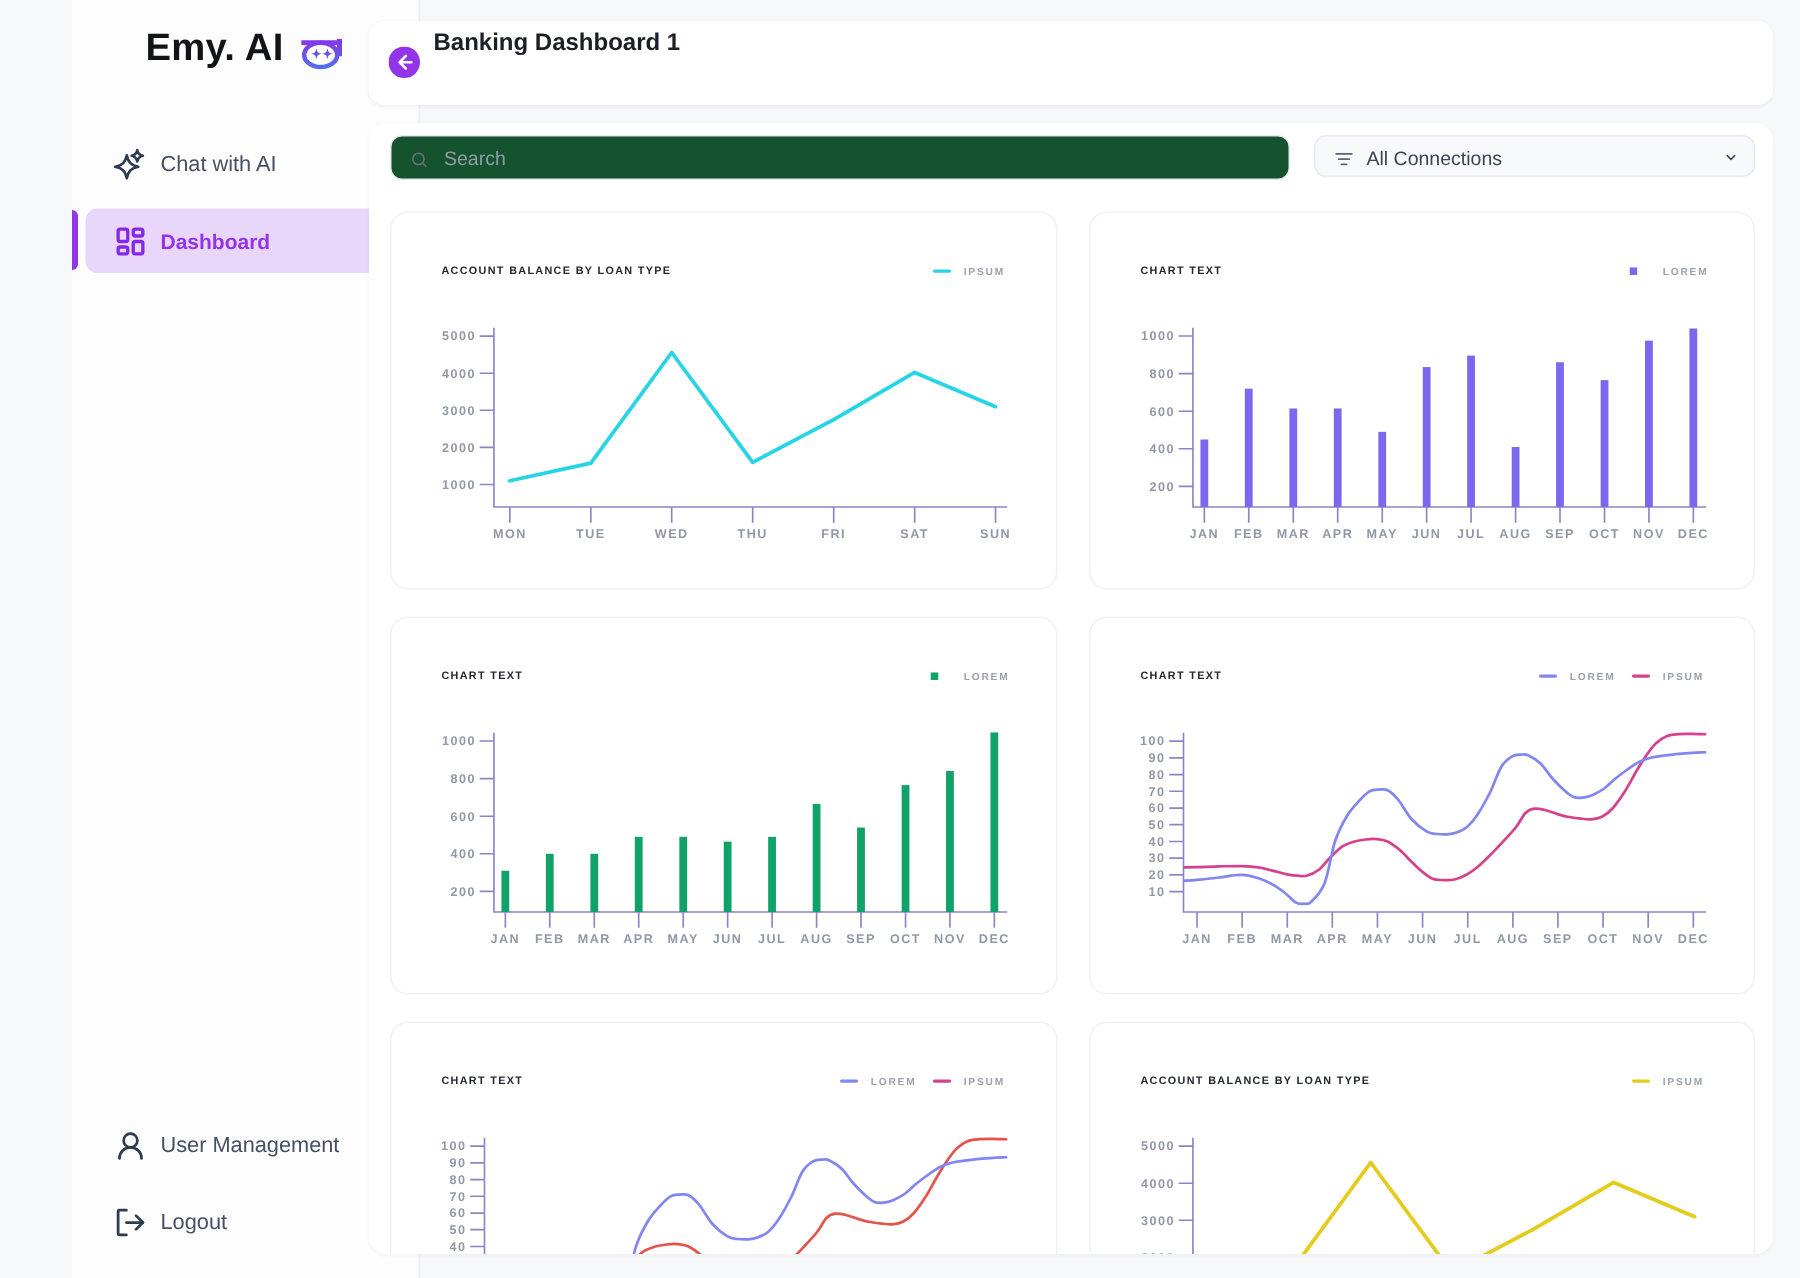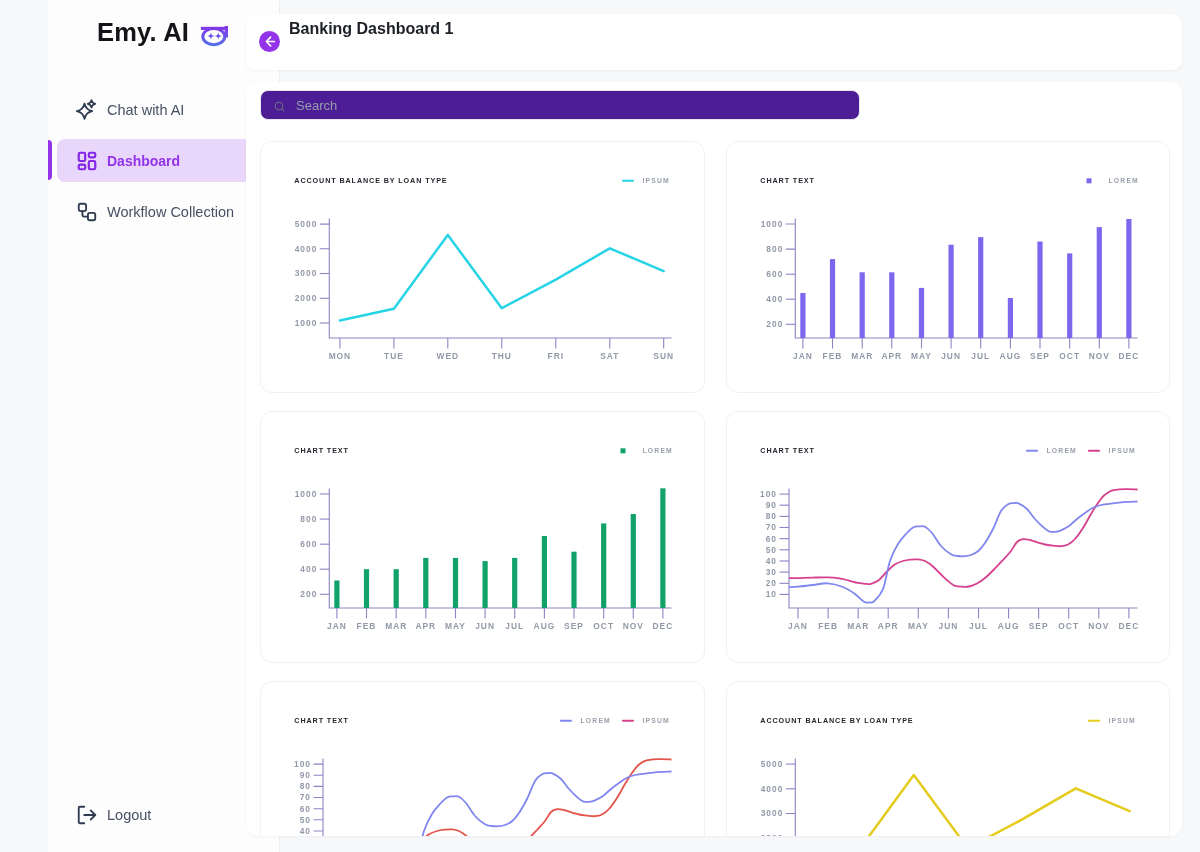--- a/index.html
+++ b/index.html
@@ -8,21 +8,21 @@
 .logo { position:absolute; left:49px; top:17px; line-height:1.18; font-size:25.5px; font-weight:bold; color:#121418; letter-spacing:.2px; }
 .logo-ic { position:absolute; left:152px; top:24px; }
 .nav-item { position:absolute; left:0; width:232px; height:40px; }
 .nav-item .ic { position:absolute; left:28px; top:50%; transform:translateY(-50%); width:22px; height:22px; }
 .nav-item .lb { position:absolute; left:59px; top:50%; transform:translateY(-50%); font-size:14.5px; color:#475063; white-space:nowrap; }
 .active-bg { position:absolute; left:9px; top:139px; width:215px; height:43px; background:#e9d7fb; border-radius:8px; }
 .accent { position:absolute; left:0; top:140px; width:3.5px; height:40px; background:#9333ea; border-radius:0 4px 4px 0; }
 .main-header { position:absolute; left:246px; top:14px; width:936px; height:56px; background:#fff; border-radius:10px; box-shadow:0 1px 3px rgba(16,24,40,.05); }
 .htitle { position:absolute; left:289px; top:20px; font-size:16px; font-weight:bold; color:#1c1f26; }
 .panel { position:absolute; left:246px; top:82px; width:936px; height:754px; background:#fff; border-radius:12px; overflow:hidden; box-shadow:0 1px 3px rgba(16,24,40,.04); }
-.search { position:absolute; left:14px; top:8px; width:600px; height:30px; background:#4c1d95; border:1px solid #e7e9ee; border-radius:8px; }
+.search { position:absolute; left:14px; top:8px; width:600px; height:30px; background:#14532d; border:1px solid #e7e9ee; border-radius:8px; }
 .search .ph { position:absolute; left:35px; top:7px; font-size:13px; color:#939daa; }
 .dd { position:absolute; left:630px; top:8px; width:294px; height:27.5px; background:#f8f9fb; border:1px solid #e7e9ee; border-radius:8px; }
 .dd .lb { position:absolute; left:34px; top:7px; font-size:13px; color:#3c4552; }
 .card { position:absolute; width:444.6px; height:252.5px; background:#fff; border:1px solid #f0f1f5; border-radius:12px;text-align:right; }
 .card svg { display:block; }
 text.ctitle { font-family:"Liberation Sans",sans-serif; font-size:7.2px; font-weight:bold; letter-spacing:0.9px; fill:#23272e; }
 text.legend { font-family:"Liberation Sans",sans-serif; font-size:6.8px; font-weight:bold; letter-spacing:1.2px; fill:#9aa1ac; }
 text.tick { font-family:"Liberation Sans",sans-serif; font-size:8.4px; font-weight:bold; letter-spacing:1px; fill:#9198a6; }
 </style></head>
 <body>
@@ -57,29 +57,28 @@
     </svg>
     <div class="lb" style="color:#9333ea;font-weight:bold;font-size:14px">Dashboard</div>
   </div>
   <div class="nav-item" style="top:90px">
     <svg class="ic" viewBox="0 0 24 24" fill="none" stroke="#2f3b4e" stroke-width="1.9" stroke-linejoin="round">
       <path d="M9.3,4.90 C10.39,10.11 12.49,12.21 17.70,13.3 C12.49,14.39 10.39,16.49 9.3,21.70 C8.21,16.49 6.11,14.39 0.90,13.3 C6.11,12.21 8.21,10.11 9.3,4.90 Z"></path>
       <path d="M16.9,1.20 C17.43,3.74 18.46,4.77 21.00,5.3 C18.46,5.83 17.43,6.86 16.9,9.40 C16.37,6.86 15.34,5.83 12.80,5.3 C15.34,4.77 16.37,3.74 16.9,1.20 Z"></path>
     </svg>
     <div class="lb">Chat with AI</div>
   </div>
-  <div class="nav-item" style="top:192px">
+
+  <div class="nav-item" style="top:744px">
     <svg class="ic" viewBox="0 0 24 24" fill="none" stroke="#2f3b4e" stroke-width="2" stroke-linecap="round" stroke-linejoin="round">
-      <rect width="8" height="8" x="3" y="3" rx="2"></rect>
-        <path d="M7 11v4a2 2 0 0 0 2 2h4"></path>
-        <rect width="8" height="8" x="13" y="13" rx="2"></rect>
-    </svg>
-    <div class="lb">Workflow Collection</div>
-  </div>
-
+      <circle cx="12" cy="8" r="5"></circle>
+        <path d="M20 21a8 8 0 0 0-16 0"></path>
+    </svg>
+    <div class="lb">User Management</div>
+  </div>
   <div class="nav-item" style="top:795px">
     <svg class="ic" viewBox="0 0 24 24" fill="none" stroke="#2f3b4e" stroke-width="2" stroke-linecap="round" stroke-linejoin="round">
       <path d="M9 3 H4 a1 1 0 0 0 -1 1 v16 a1 1 0 0 0 1 1 h5"></path>
         <path d="M16 17l5-5-5-5"></path>
         <path d="M21 12H9"></path>
     </svg>
     <div class="lb">Logout</div>
   </div>
 </div>
 
@@ -90,20 +89,29 @@
 </svg>
 <div class="htitle">Banking Dashboard 1</div>
 
 <div class="panel">
   <div class="search">
     <svg style="position:absolute;left:12px;top:9px" width="13" height="13" viewBox="0 0 24 24" fill="none" stroke="#6b7280" stroke-width="1.9" stroke-linecap="round">
       <circle cx="11" cy="11" r="7"></circle>
         <path d="m20 20-3.8-3.8"></path>
     </svg>
     <div class="ph">Search</div>
+  </div>
+  <div class="dd">
+    <svg style="position:absolute;left:12px;top:8px" width="14" height="14" viewBox="0 0 24 24" fill="none" stroke="#5a6472" stroke-width="2" stroke-linecap="round">
+      <path d="M3 6h18M6 12h12M9 18h6"></path>
+    </svg>
+    <div class="lb">All Connections</div>
+    <svg style="position:absolute;right:10px;top:9px" width="10" height="10" viewBox="0 0 24 24" fill="none" stroke="#3c4552" stroke-width="2.4" stroke-linecap="round" stroke-linejoin="round">
+      <path d="m6 9 6 6 6-6"></path>
+    </svg>
   </div>
 <div class="card" style="left:14px;top:58.6px">
       <svg width="444.6" height="252.5" viewBox="0 0 444.6 252.5">
         <text x="33.3" y="40.7" class="ctitle">ACCOUNT BALANCE BY LOAN TYPE</text>
         <line x1="362" y1="38.7" x2="372" y2="38.7" stroke="#26d4e6" stroke-width="2.1" stroke-linecap="round"></line>
         <text x="381.5" y="41.4" class="legend">IPSUM</text>
         <path d="M68.3,76.5 V196 H410.5" fill="none" stroke="#8a85c4" stroke-width="1.1"></path>
         <line x1="58.8" y1="82.1" x2="68.3" y2="82.1" stroke="#8a85c4" stroke-width="1.1"></line>
         <text x="56.3" y="85" text-anchor="end" class="tick">5000</text>
         <line x1="58.8" y1="106.8" x2="68.3" y2="106.8" stroke="#8a85c4" stroke-width="1.1"></line>

